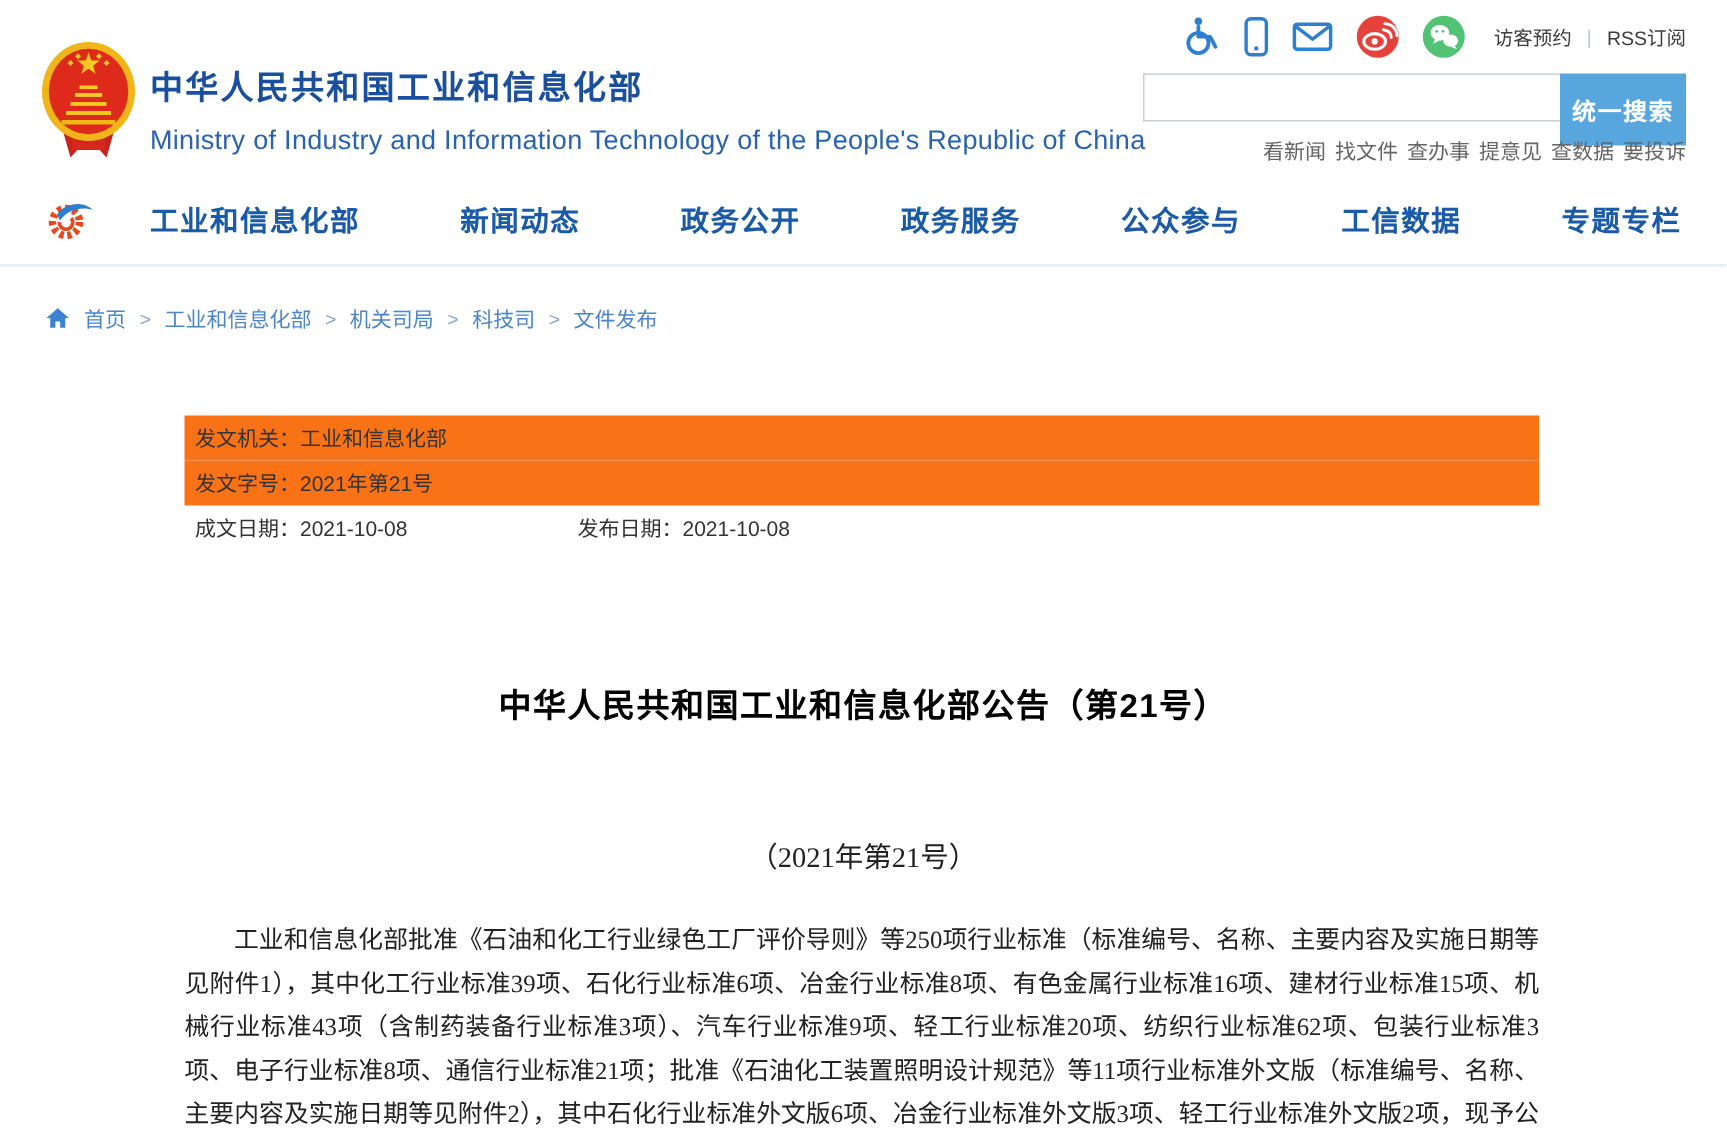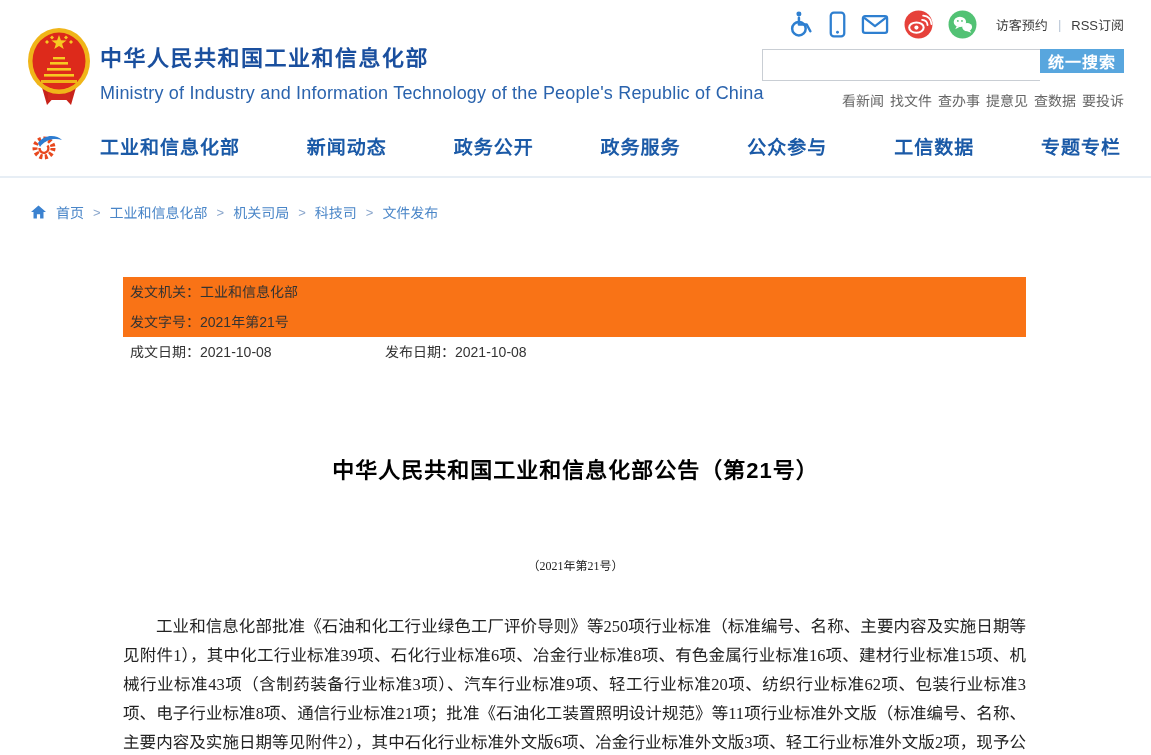--- a/index.html
+++ b/index.html
@@ -26,21 +26,21 @@
   .top-text-links .divider { color:#b9c6d6; }
   .top-text-links span.lnk { cursor:pointer; }
 
   .search-row { position:absolute; left:762px; top:49px; display:flex; }
   .search-input {
     width:278px; height:32px; border:1px solid #c9ced4; border-right:none;
     outline:none; padding:0 10px; font-size:14px; color:#333;
     font-family:"Liberation Sans", sans-serif;
   }
   .search-btn {
-    width:84px; height:24px; border:none; background:#58a6de; color:#fff;
+    width:84px; height:48px; border:none; background:#58a6de; color:#fff;
     font-size:16px; font-weight:bold; cursor:pointer; letter-spacing:1px;
     font-family:"Liberation Sans", sans-serif;
   }
   .quick-links {
     position:absolute; right:27px; top:90px; display:flex; gap:6px;
     font-size:14px; color:#666;
   }
   .quick-links span { cursor:pointer; }
 
   
@@ -71,21 +71,21 @@
   .meta-cell2 { position:absolute; left:262px; top:0; }
   .meta-label { color:#333; }
 
   
   .article-title {
     position:absolute; left:0; top:452px; width:100%;
     text-align:center; font-size:22px; font-weight:bold; color:#000; letter-spacing:1px;
   }
   .article-issue {
     position:absolute; left:0; top:556px; width:100%;
-    text-align:center; font-size:12px; color:#222;
+    text-align:center; font-size:19px; color:#222;
     font-family:"Liberation Serif", serif;
   }
   .article-body {
     position:absolute; left:123px; top:612px; width:903px;
     font-size:16.5px; line-height:29px; color:#222; text-align:justify;
     text-indent:2em; font-family:"Liberation Serif", serif;
   }
 </style>
 </head>
 <body>

